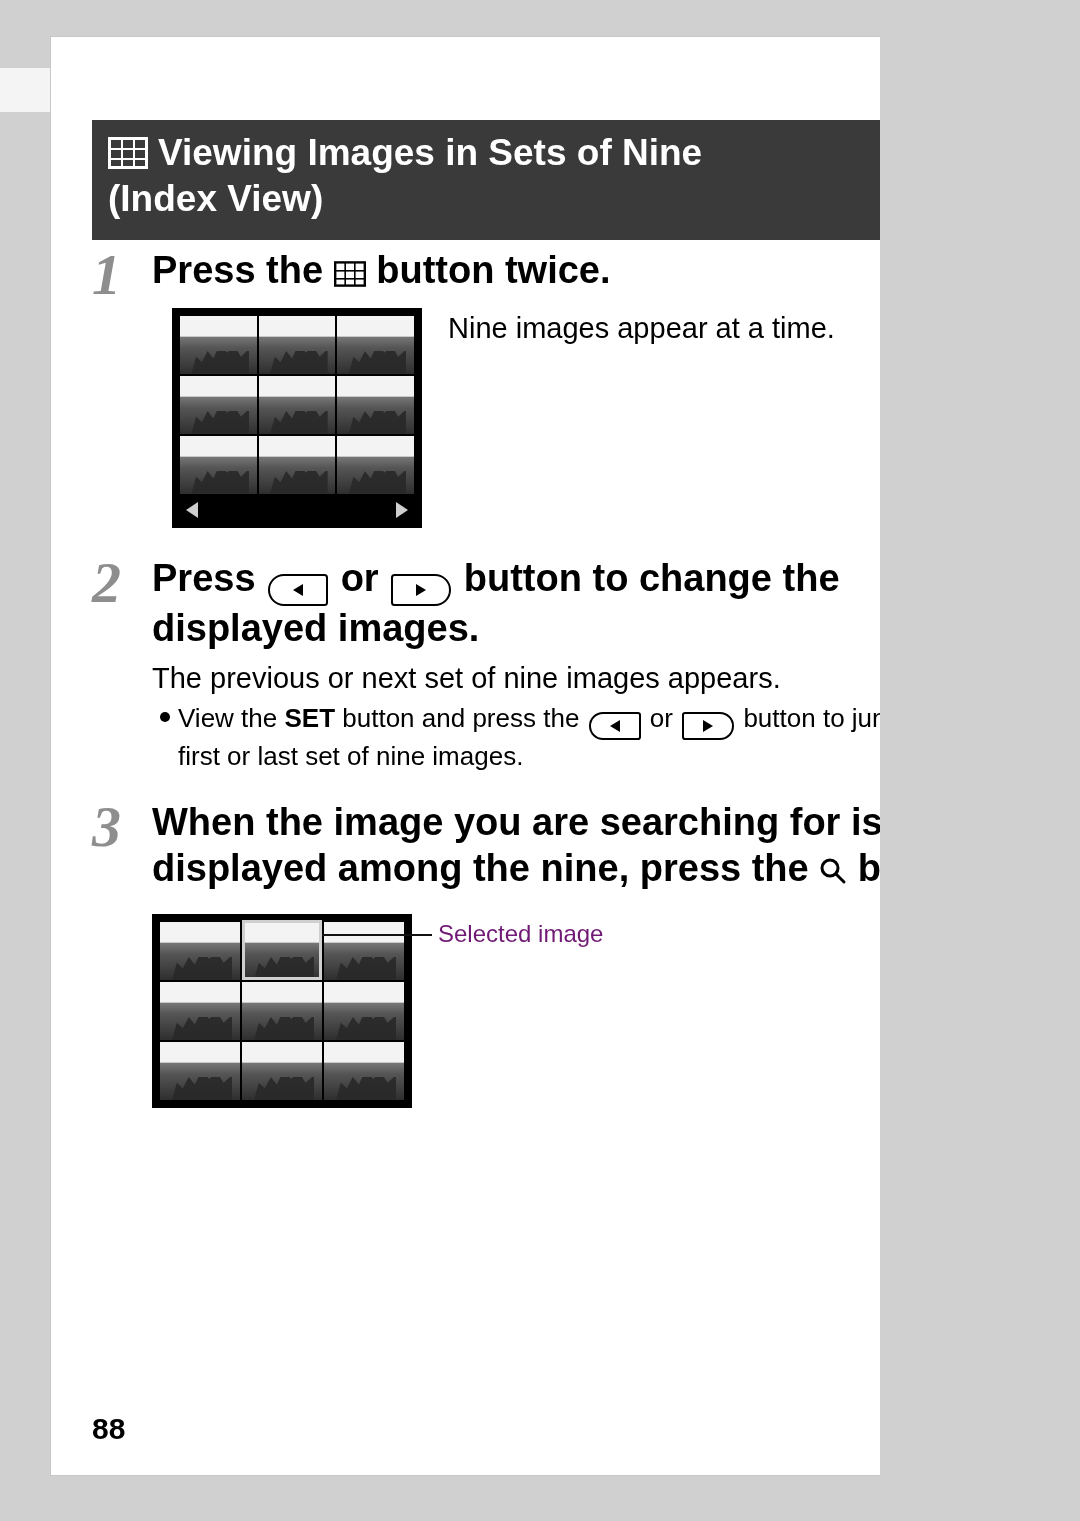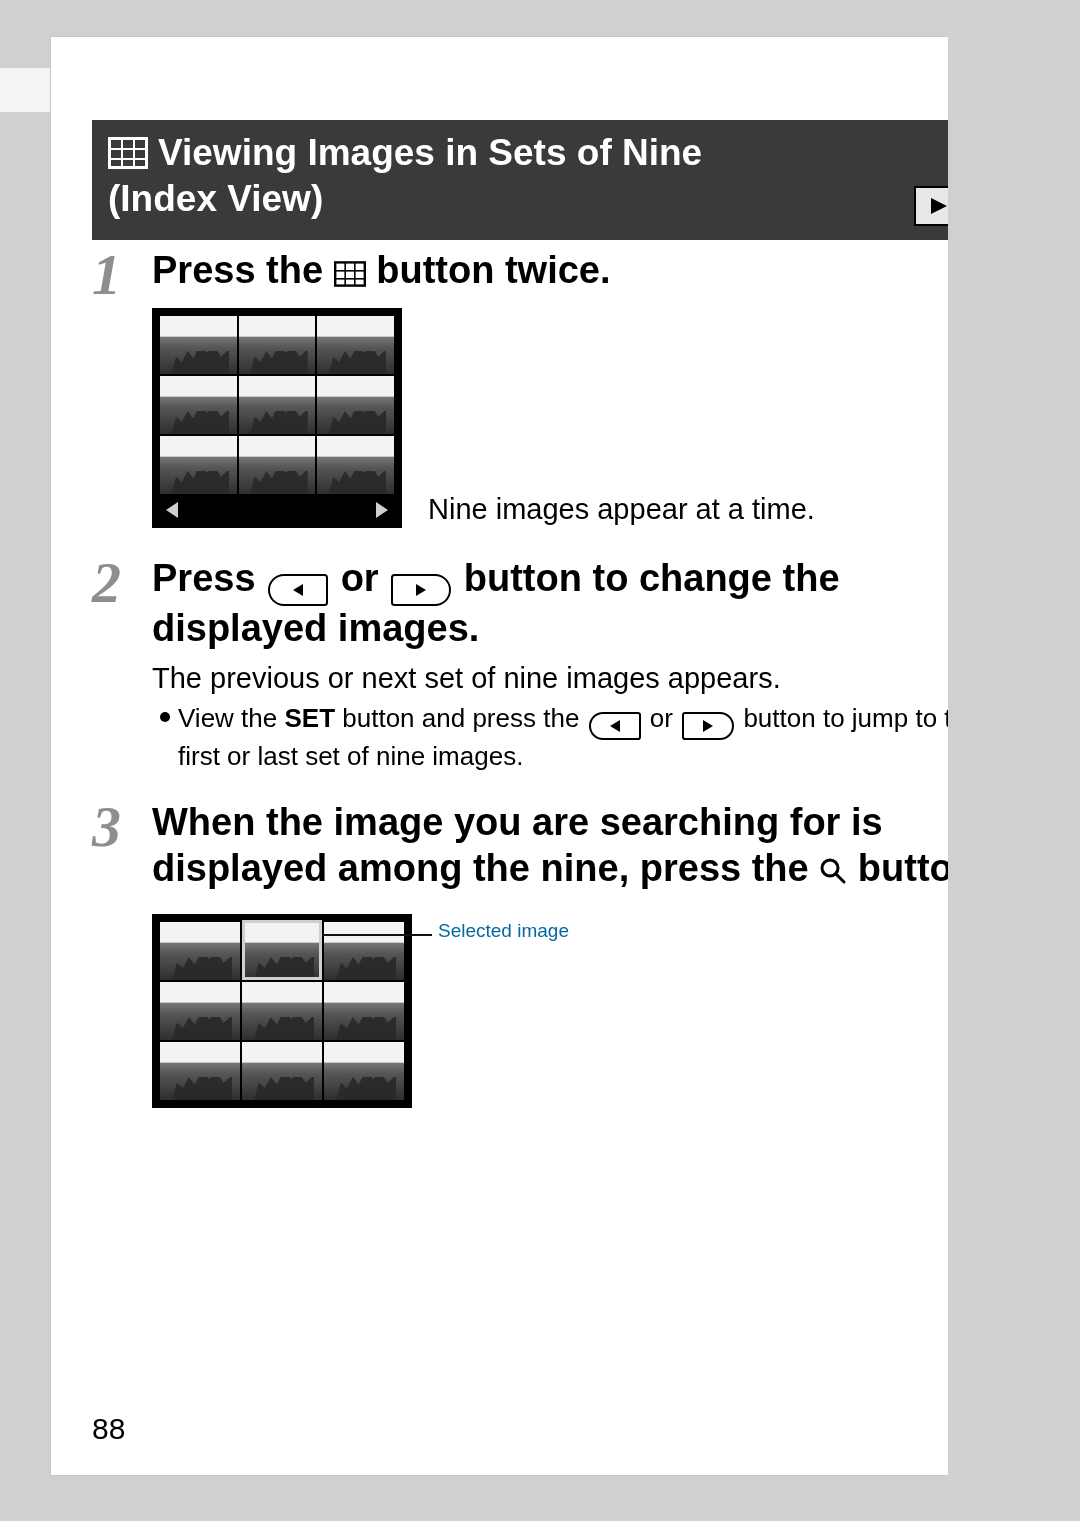--- a/index.html
+++ b/index.html
@@ -3,21 +3,21 @@
 <meta charset="utf-8">
 <style>
   html, body {
     margin: 0;
     padding: 0;
     background: #d0d0d0;
     font-family: Arial, Helvetica, sans-serif;
     color: #000;
   }
   .sheet {
-    width: 948px;
+    width: 880px;
     height: 1521px;
     background: #d0d0d0;
     position: relative;
     overflow: hidden;
   }
   .top-band {
     position: absolute;
     left: 0; right: 0; top: 68px;
     height: 44px;
     background: #f4f4f4;
@@ -117,22 +117,23 @@
     width: 10px; height: 10px;
     background: #000;
     border-radius: 50%;
     flex: none;
     margin-top: 10px;
   }
 
   .step1-body-inner {
     display: flex;
     gap: 26px;
-    align-items: flex-end;
+    align-items: flex-start;
     margin-top: 14px;
+    margin-left: 20px;
   }
   .thumb-grid {
     width: 250px;
     background: #000;
     padding: 8px;
     box-sizing: border-box;
   }
   .grid {
     display: grid;
     grid-template-columns: repeat(3, 1fr);
@@ -180,28 +181,28 @@
     box-sizing: border-box;
     pointer-events: none;
   }
   .leader-line {
     position: absolute;
     height: 2px;
     background: #111;
   }
   .callout {
     position: absolute;
-    font-size: 19px;
-    color: #0369a1;
+    font-size: 24px;
+    color: #701a75;
   }
 
   .page-number {
     position: absolute;
     left: 42px; bottom: 30px;
-    font-weight: 400;
+    font-weight: 700;
     font-size: 30px;
   }
 
   
   .inline-icon {
     display: inline-block;
     vertical-align: -4px;
   }
   .pill {
     display: inline-flex;

